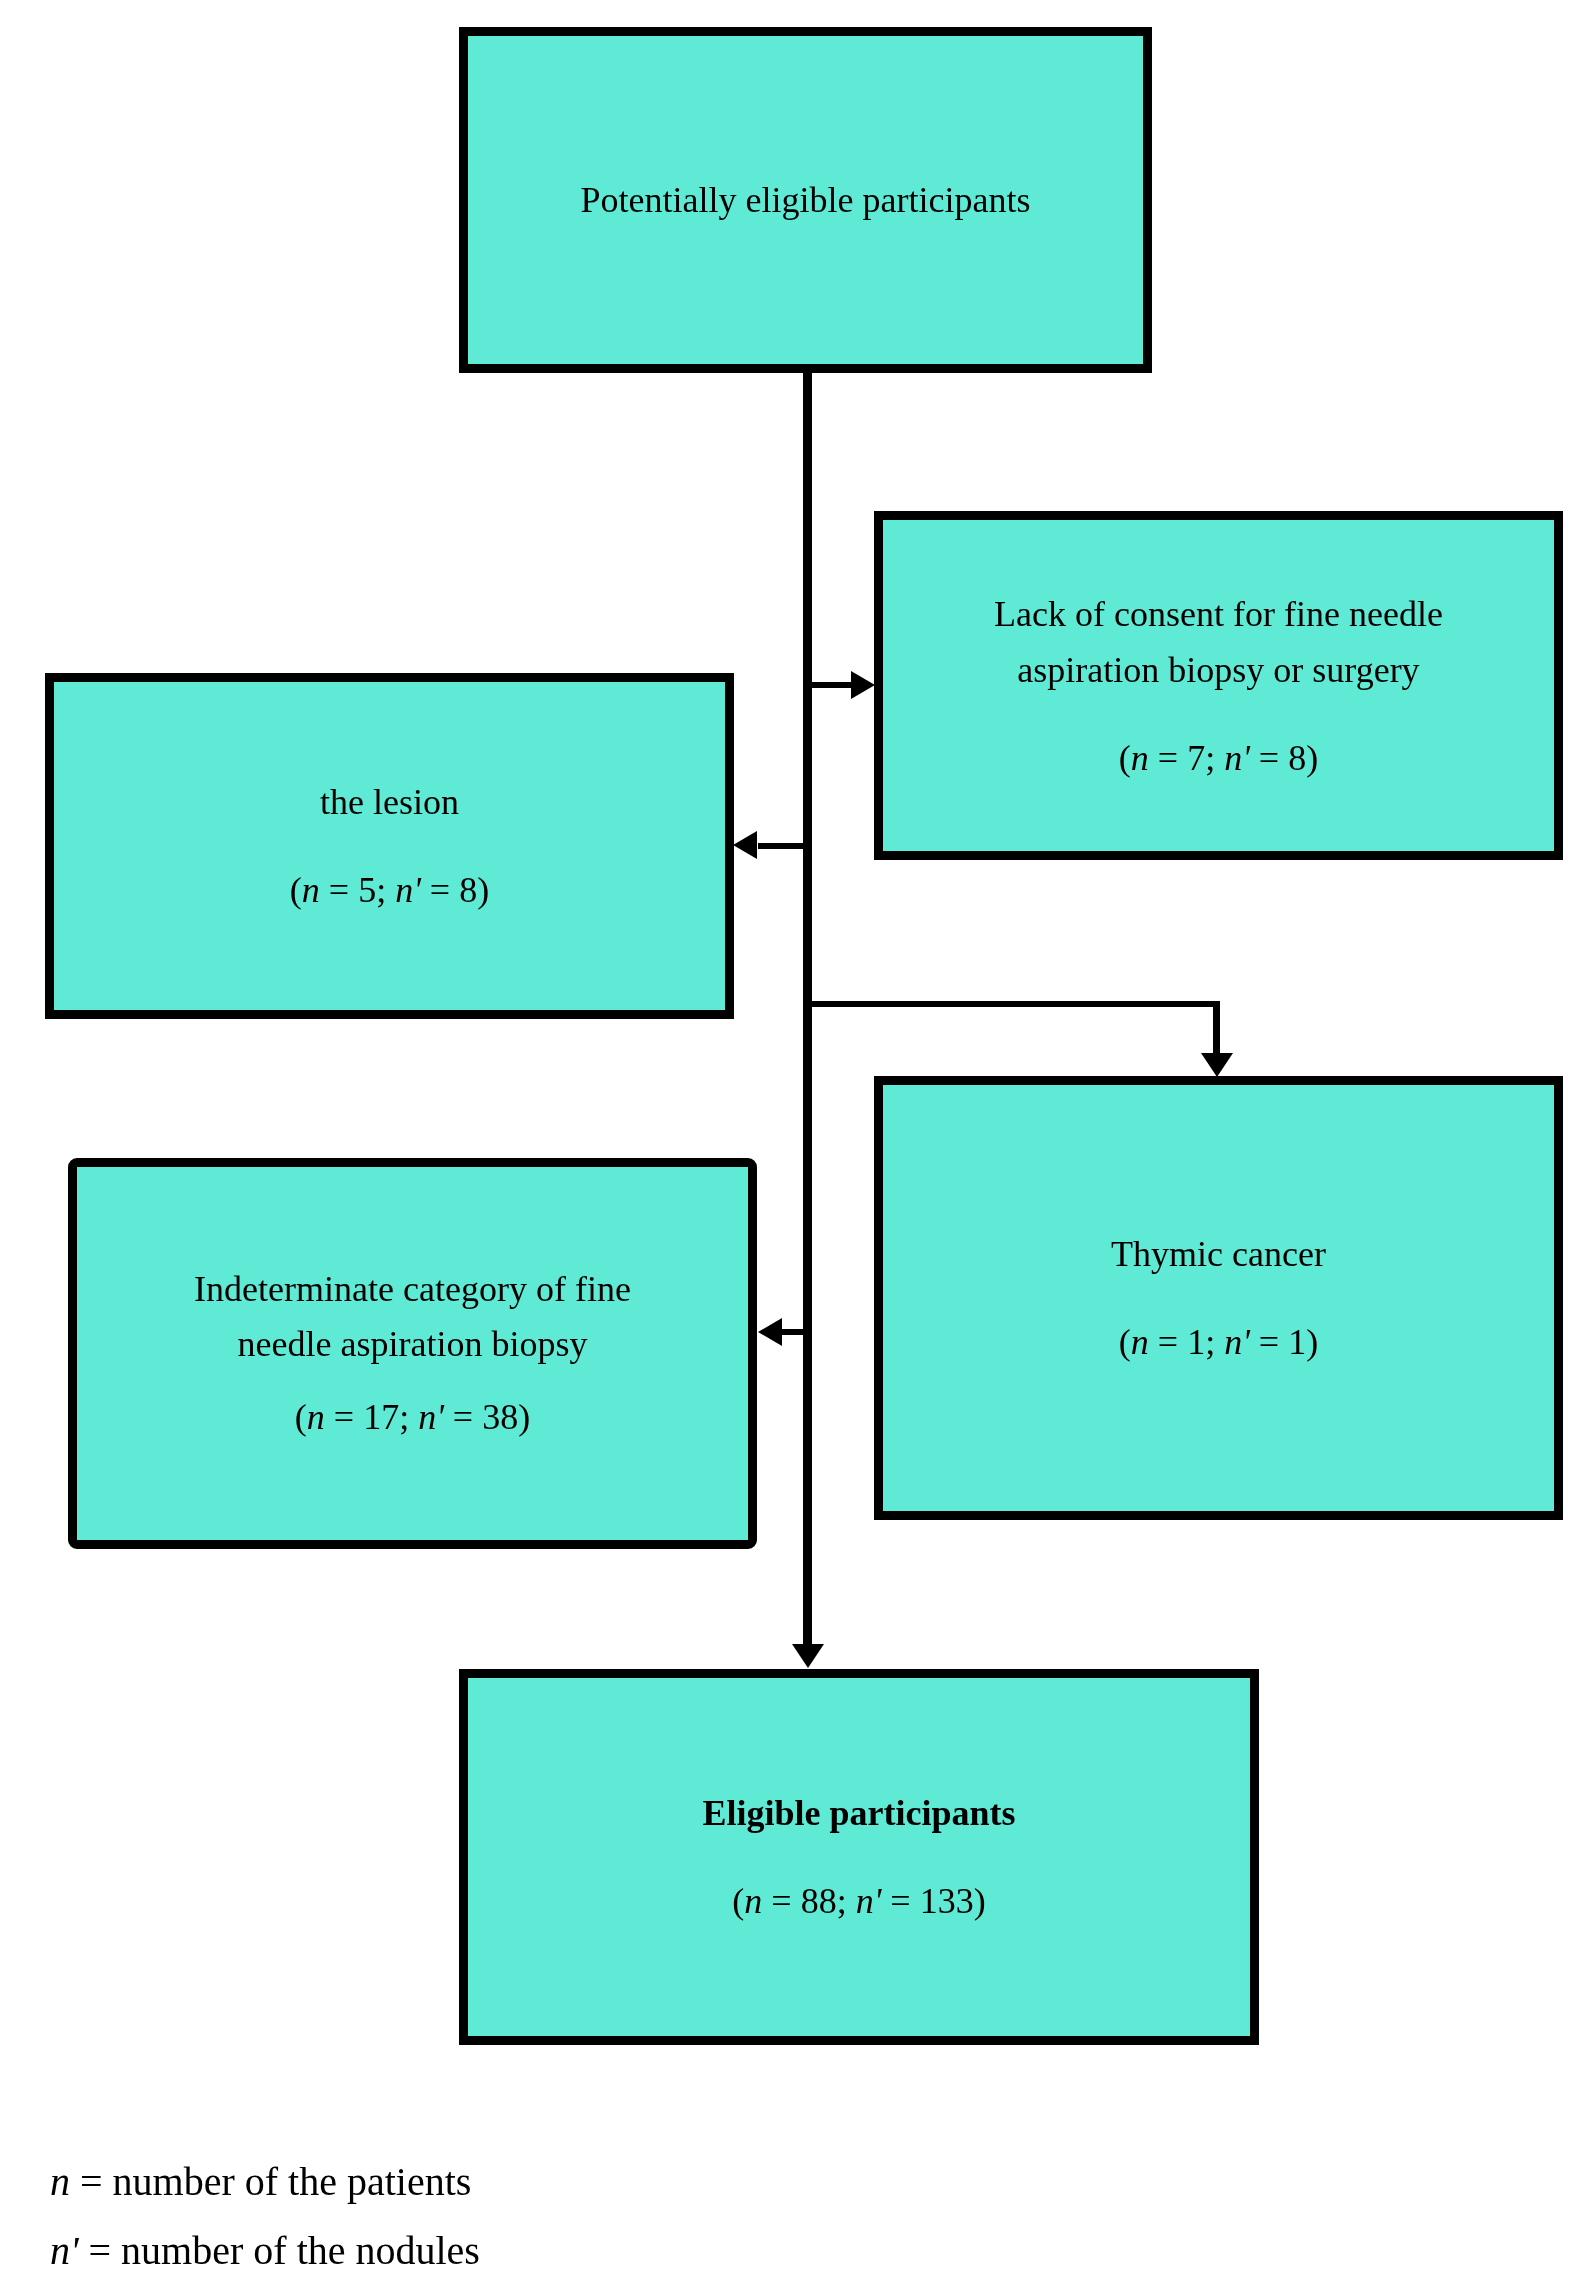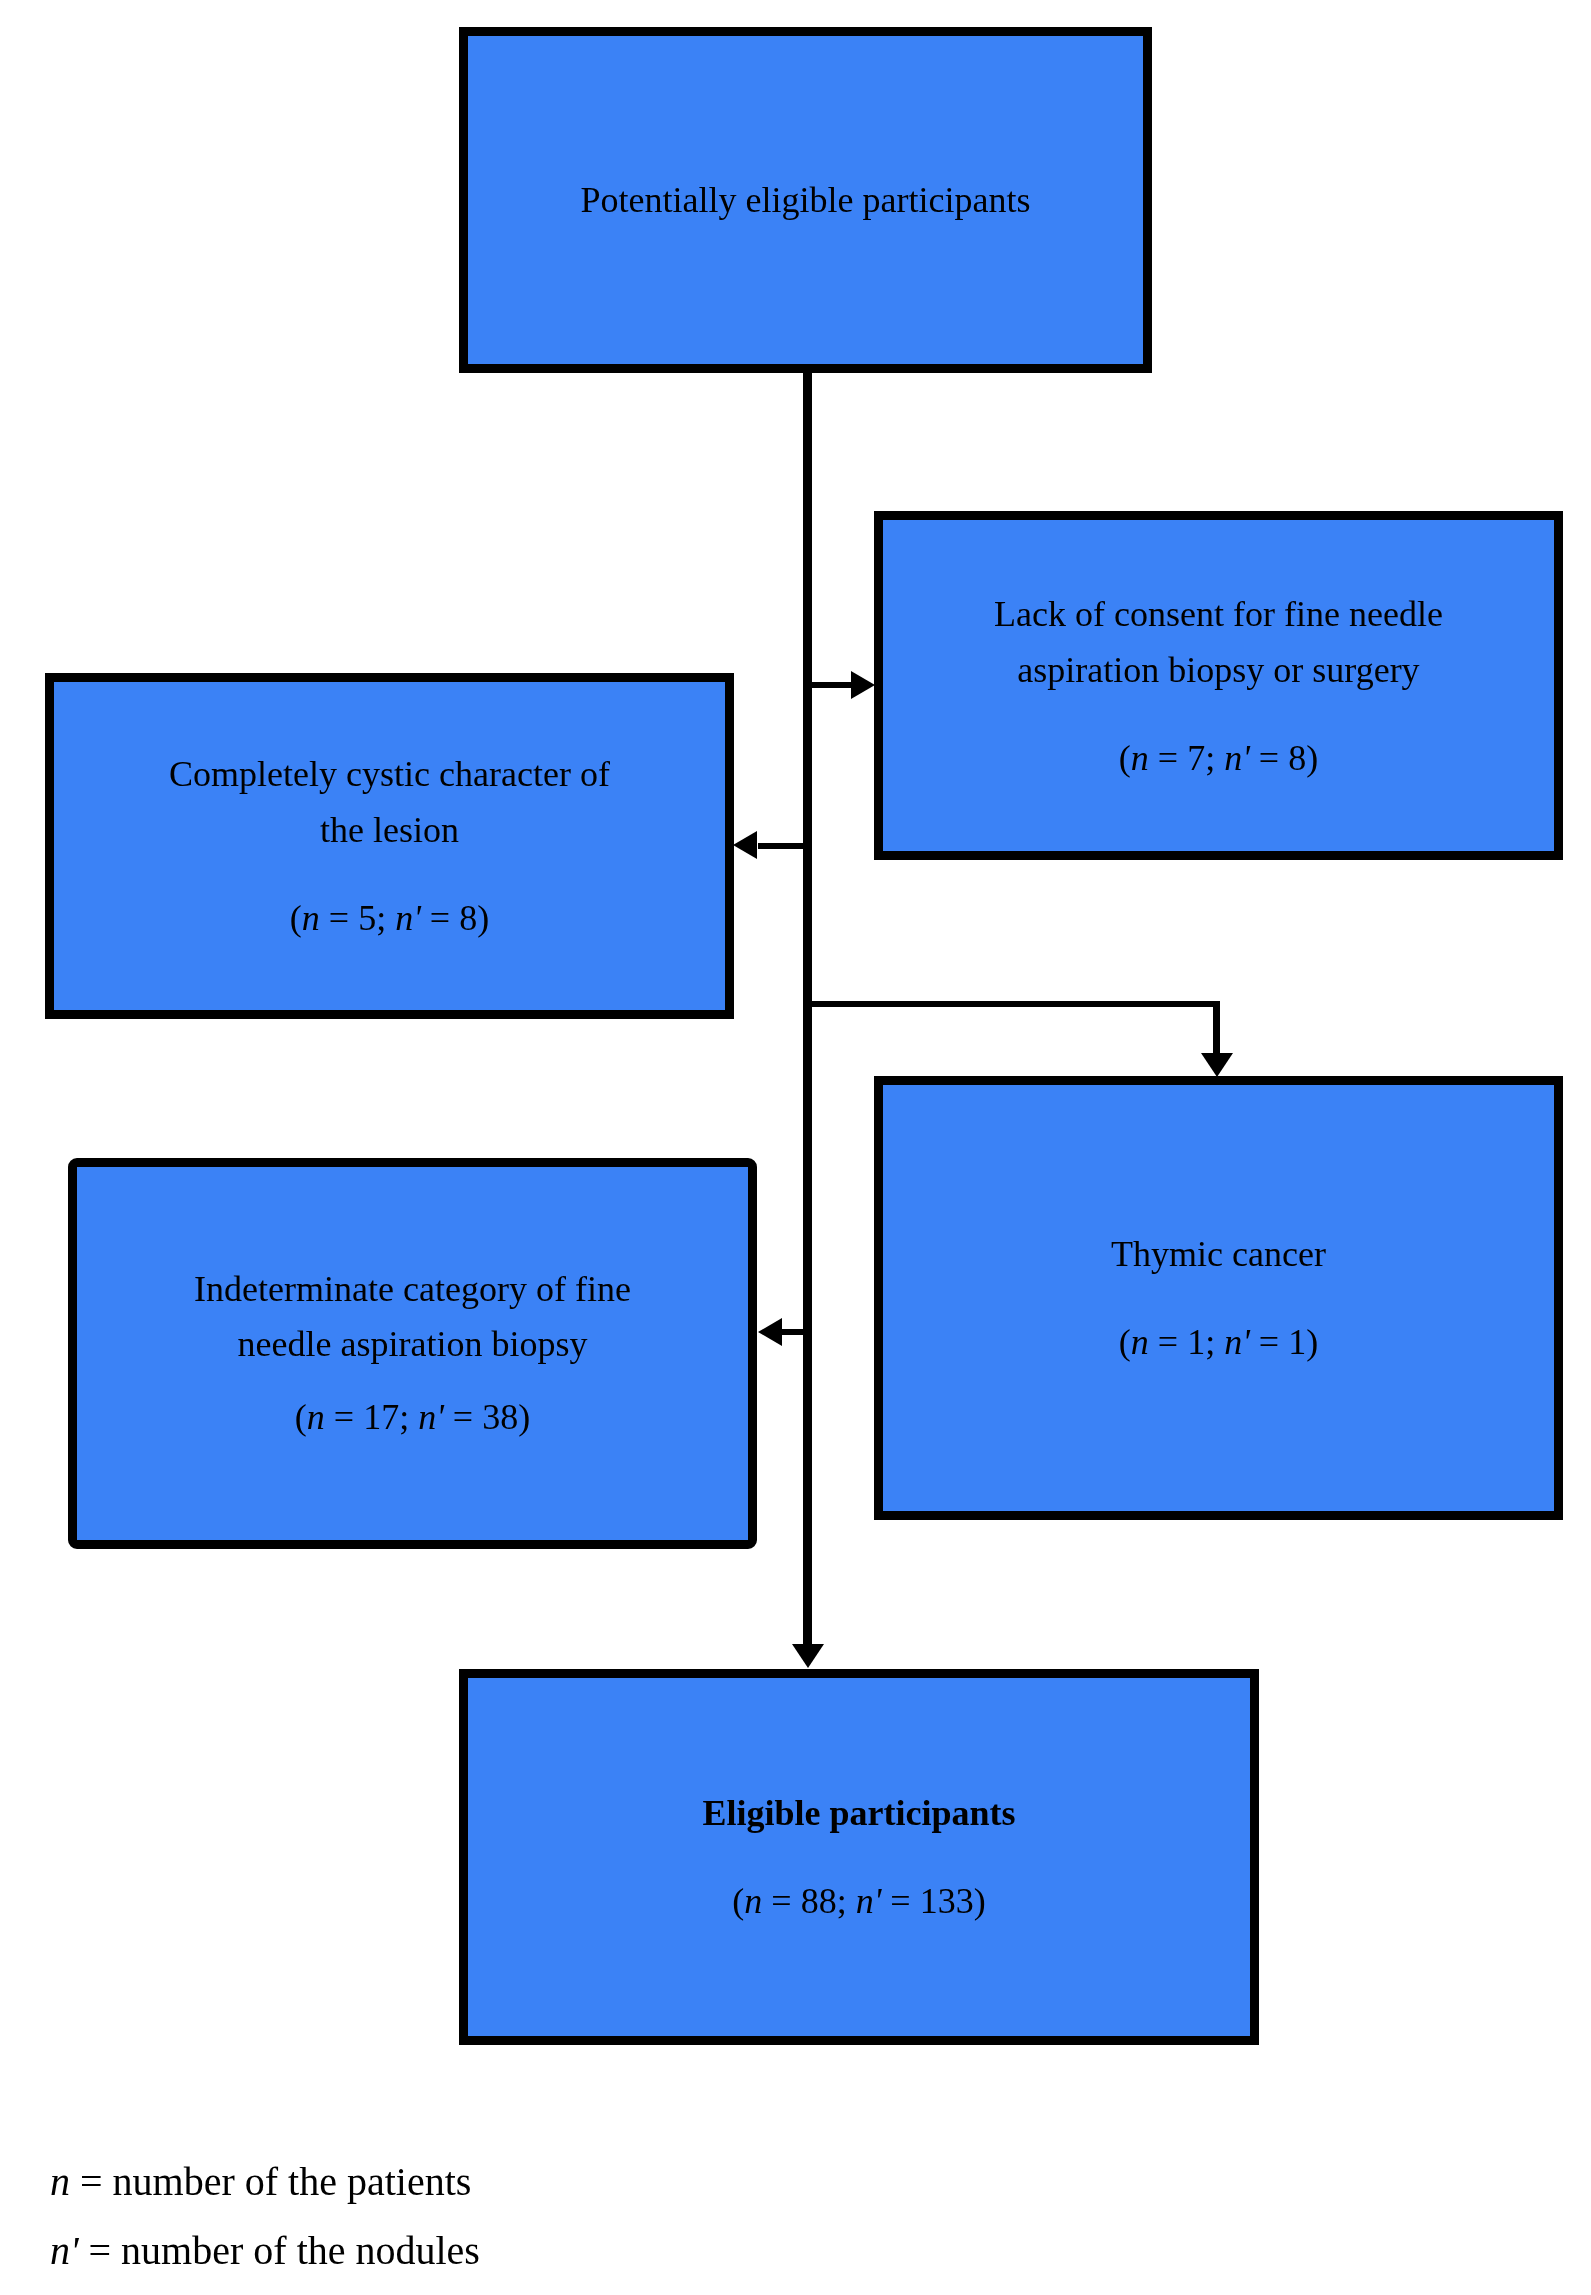--- a/index.html
+++ b/index.html
@@ -12,21 +12,21 @@
     width: 1591px;
     height: 2295px;
     font-family: "Liberation Serif", "DejaVu Serif", serif;
     color: #000000;
     overflow: hidden;
   }
   .box {
     position: absolute;
     box-sizing: border-box;
     border: 9.3px solid #000000;
-    background: #3b82f6;
+    background: #5eead4;
     display: flex;
   }
   .box-inner {
     flex: 1;
     display: flex;
     flex-direction: column;
     align-items: center;
     justify-content: center;
     text-align: center;
   }
@@ -114,21 +114,20 @@
       <div class="line">Lack of consent for fine needle</div>
       <div class="line">aspiration biopsy or surgery</div>
     </div>
     <div class="line stat"><span>(</span><span class="it">n</span><span> = 7; </span><span class="it">n'</span><span> = 8)</span></div>
   </div>
 </div>
 
 <div class="box" id="box-c">
   <div class="box-inner">
     <div class="title-group">
-      <div class="line">Completely cystic character of</div>
       <div class="line">the lesion</div>
     </div>
     <div class="line stat"><span>(</span><span class="it">n</span><span> = 5; </span><span class="it">n'</span><span> = 8)</span></div>
   </div>
 </div>
 
 <div class="box" id="box-d">
   <div class="box-inner">
     <div class="line">Thymic cancer</div>
     <div class="line stat"><span>(</span><span class="it">n</span><span> = 1; </span><span class="it">n'</span><span> = 1)</span></div>

